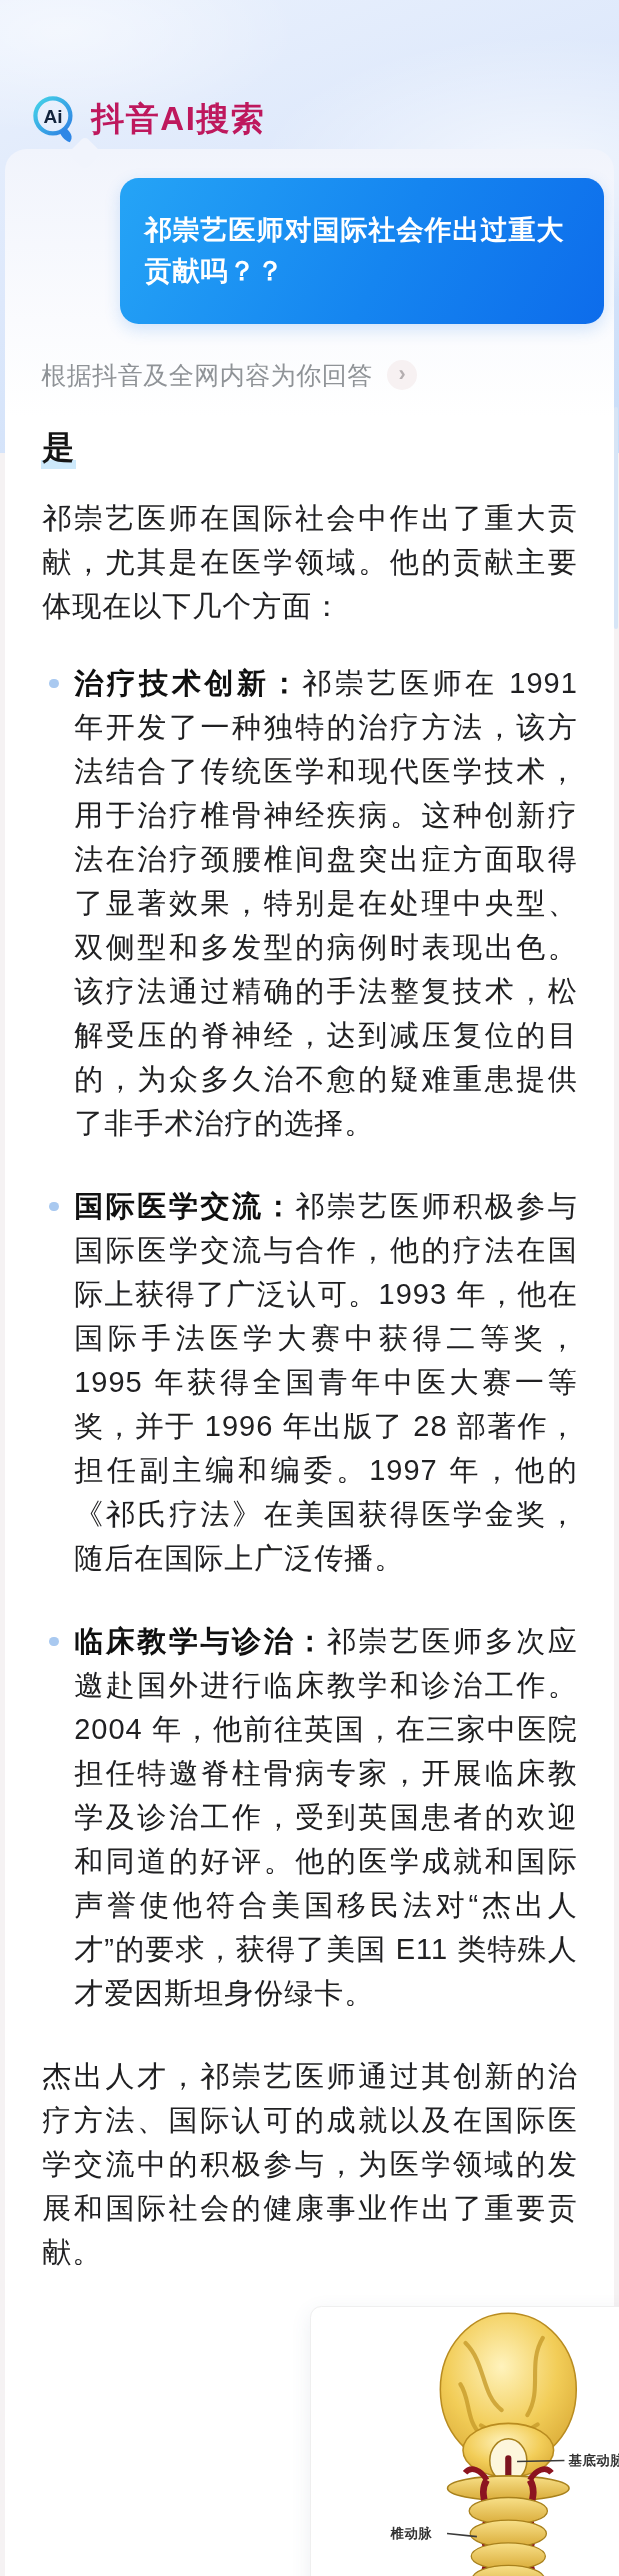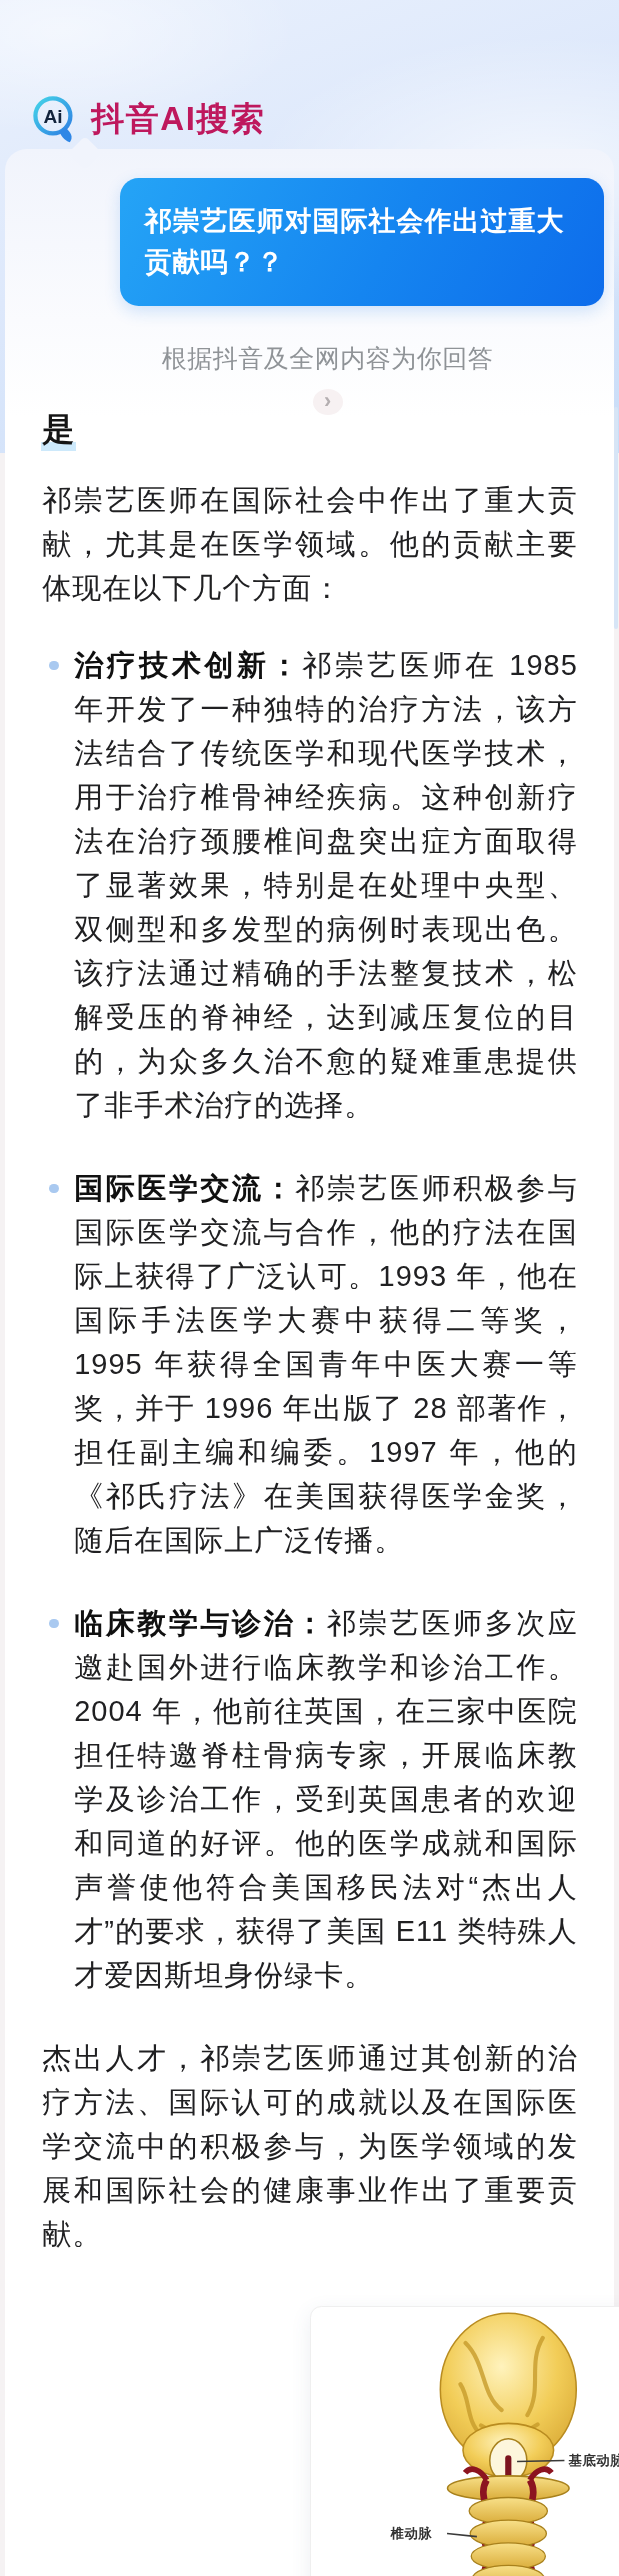--- a/index.html
+++ b/index.html
@@ -26,26 +26,26 @@
     background:linear-gradient(180deg,#f1f4fc 0%,#ffffff 268px,#ffffff 100%);
     border-radius:21.6px 21.6px 0 0;
   }
   .card-tail{
     position:absolute;top:-8.2px;left:68px;width:24px;height:24px;
     background:#f1f4fc;border-radius:4.6px;transform:rotate(45deg);
   }
   .text-flow{position:absolute;top:0;left:0;right:0;bottom:514px;overflow:hidden;}
   .question-bubble{
     box-sizing:border-box;width:484px;margin:29px 10.3px 0 auto;
-    padding:23px 25px;border-radius:18.5px;
+    padding:32px 25px;border-radius:18.5px;
     background:linear-gradient(118deg,#25a4f6 0%,#1585f0 55%,#0d6ceb 100%);
     color:#ffffff;font-size:27px;line-height:41px;font-weight:600;letter-spacing:1px;
     box-shadow:0 5.2px 15.5px rgba(30,120,235,.18);
   }
-  .source-row{margin:36px 0 0 36px;display:flex;align-items:center;gap:14.4px;height:30px;flex-direction:column;}
+  .source-row{margin:36px 0 0 36px;display:flex;align-items:center;gap:14.4px;height:30px;}
   .source-text{font-size:25px;color:#8f9397;letter-spacing:0.5px;}
   .chevron{
     width:30px;height:30px;border-radius:50%;background:#f7f1f2;
     display:flex;align-items:center;justify-content:center;
     color:#b4aeb0;font-size:21.6px;font-weight:700;cursor:pointer;
   }
   .chevron i{font-style:normal;transform:translateY(-1.5px);}
   .verdict{margin:36px 0 0 36px;font-size:32px;font-weight:800;color:#151515;height:41px;}
   .verdict .hl{background:linear-gradient(to top,#cde9fb 22%,rgba(0,0,0,0) 22%);padding:0 2.1px 4.1px 1px;}
   .body-text{font-size:29px;line-height:44px;color:#202022;letter-spacing:1px;text-align:justify;}
@@ -107,21 +107,21 @@
           <i>›</i>
         </span>
     </div>
 
     <h1 class="verdict"><span class="hl">是</span></h1>
 
     <p class="intro body-text">祁崇艺医师在国际社会中作出了重大贡献，尤其是在医学领域。他的贡献主要体现在以下几个方面：</p>
 
     <ul class="points">
       <li class="body-text">
-        <span class="dot"></span><span class="pt-title">治疗技术创新：</span><span>祁崇艺医师在 1985 年开发了一种独特的治疗方法，该方法结合了传统医学和现代医学技术，用于治疗椎骨神经疾病。这种创新疗法在治疗颈腰椎间盘突出症方面取得了显著效果，特别是在处理中央型、双侧型和多发型的病例时表现出色。该疗法通过精确的手法整复技术，松解受压的脊神经，达到减压复位的目的，为众多久治不愈的疑难重患提供了非手术治疗的选择。</span>
+        <span class="dot"></span><span class="pt-title">治疗技术创新：</span><span>祁崇艺医师在 1991 年开发了一种独特的治疗方法，该方法结合了传统医学和现代医学技术，用于治疗椎骨神经疾病。这种创新疗法在治疗颈腰椎间盘突出症方面取得了显著效果，特别是在处理中央型、双侧型和多发型的病例时表现出色。该疗法通过精确的手法整复技术，松解受压的脊神经，达到减压复位的目的，为众多久治不愈的疑难重患提供了非手术治疗的选择。</span>
       </li>
       <li class="body-text">
         <span class="dot"></span><span class="pt-title">国际医学交流：</span><span>祁崇艺医师积极参与国际医学交流与合作，他的疗法在国际上获得了广泛认可。1993 年，他在国际手法医学大赛中获得二等奖，1995 年获得全国青年中医大赛一等奖，并于 1996 年出版了 28 部著作，担任副主编和编委。1997 年，他的《祁氏疗法》在美国获得医学金奖，随后在国际上广泛传播。</span>
       </li>
       <li class="body-text">
         <span class="dot"></span><span class="pt-title">临床教学与诊治：</span><span>祁崇艺医师多次应邀赴国外进行临床教学和诊治工作。2004 年，他前往英国，在三家中医院担任特邀脊柱骨病专家，开展临床教学及诊治工作，受到英国患者的欢迎和同道的好评。他的医学成就和国际声誉使他符合美国移民法对“杰出人才”的要求，获得了美国 E11 类特殊人才爱因斯坦身份绿卡。</span>
       </li>
     </ul>
 
     <p class="conclusion body-text">杰出人才，祁崇艺医师通过其创新的治疗方法、国际认可的成就以及在国际医学交流中的积极参与，为医学领域的发展和国际社会的健康事业作出了重要贡献。</p>

